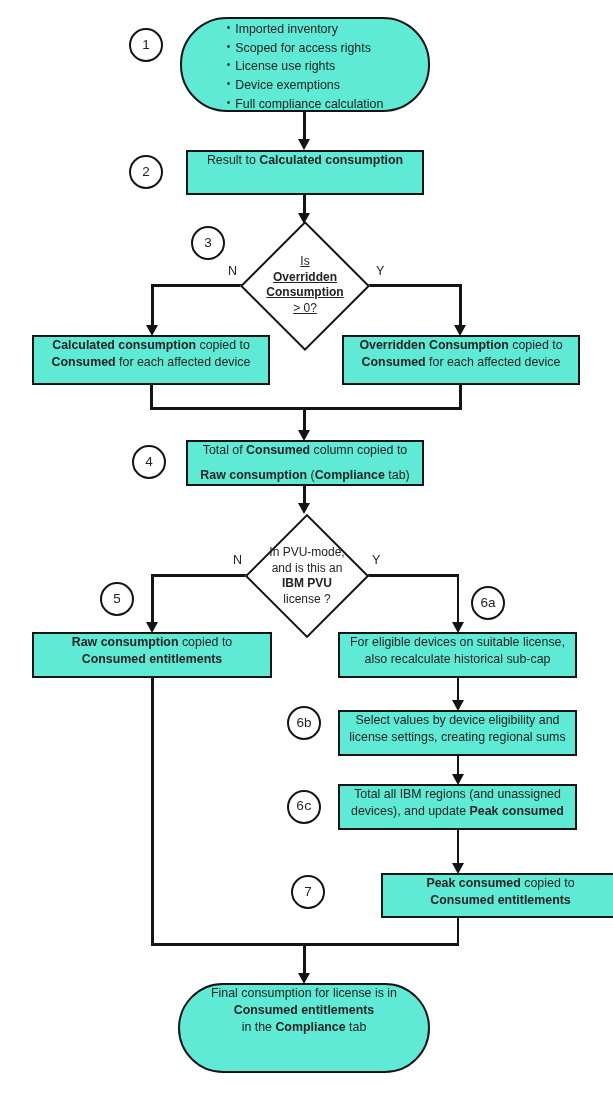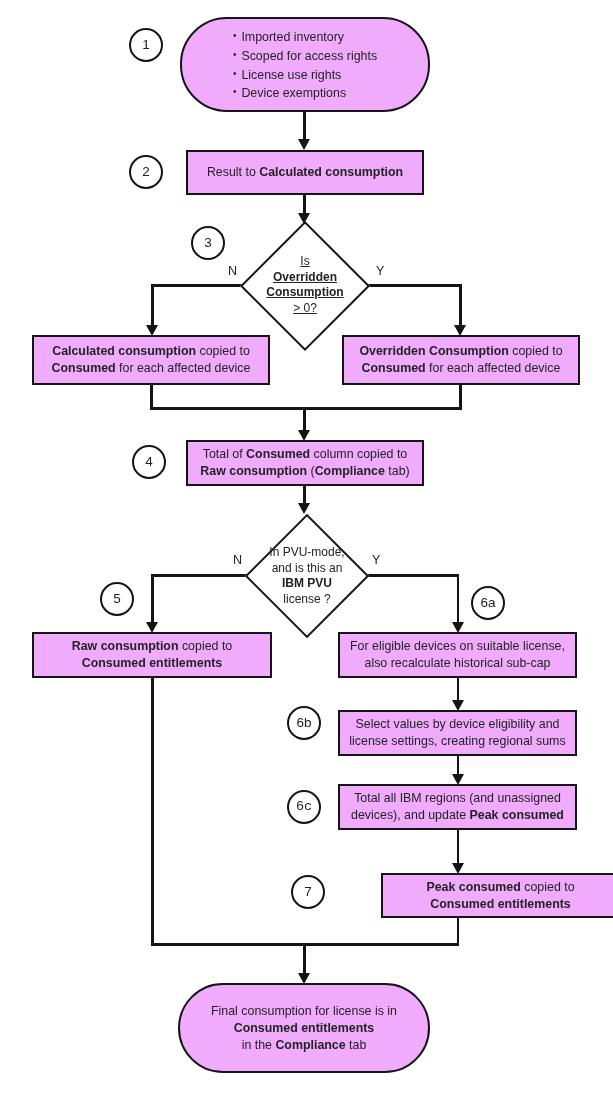--- a/index.html
+++ b/index.html
@@ -2,23 +2,23 @@
 <html><head>
 <meta charset="utf-8">
 <style>
   html,body { margin:0; padding:0; background:#fff; }
   #canvas {
     position:relative; width:613px; height:1111px; background:#ffffff;
     font-family:"Liberation Sans","DejaVu Sans",sans-serif; color:#232323;
     overflow:hidden;
   }
   .node {
-    position:absolute; box-sizing:border-box; background:#f0abfc;
+    position:absolute; box-sizing:border-box; background:#5eead4;
     border:2.5px solid #141414; display:flex; flex-direction:column;
-    justify-content:center; align-items:center; text-align:center;
+    align-items:center; text-align:center;
     font-size:12.4px; line-height:17px;
   }
   .stadium { border-radius:47px; border-width:2px; }
   .endstadium { border-radius:45px; border-width:2px; }
   .b { font-weight:bold; }
   .line { white-space:nowrap; }
   .bullets { display:flex; flex-direction:column; align-items:flex-start; }
   .brow { white-space:nowrap; line-height:17.2px; }
   .dot { font-size:10px; margin-right:5px; vertical-align:1.5px; }
   .badge {
@@ -79,20 +79,21 @@
   <div class="vl" style="left:151px;top:676px;height:269px;"></div>
   <div class="hl" style="left:151px;top:943px;width:308px;"></div>
   <div class="vl" style="left:303px;top:943px;height:32px;"></div>
 
   <div class="node stadium" style="left:180px;top:17px;width:250px;height:95px;">
     <div class="bullets">
       <div class="brow"><span class="dot">•</span><span>Imported inventory</span></div>
       <div class="brow"><span class="dot">•</span><span>Scoped for access rights</span></div>
       <div class="brow"><span class="dot">•</span><span>License use rights</span></div>
       <div class="brow"><span class="dot">•</span><span>Device exemptions</span></div>
+      <div class="brow"><span class="dot">•</span><span>Full compliance calculation</span></div>
     </div>
   </div>
 
   <div class="node" style="left:186px;top:150px;width:238px;height:45px;gap:24px;">
     <div class="line"><span>Result to </span><span class="b">Calculated consumption</span></div>
   </div>
 
   <div class="diamond" style="left:259px;top:240px;width:92px;height:92px;"></div>
   <div class="dlabel" style="left:245px;top:250px;width:120px;height:70px;text-decoration:underline;">
     <div>Is</div>
@@ -106,21 +107,21 @@
   <div class="node" style="left:32px;top:335px;width:238px;height:50px;">
     <div class="line"><span class="b">Calculated consumption</span><span> copied to</span></div>
     <div class="line"><span class="b">Consumed</span><span> for each affected device</span></div>
   </div>
 
   <div class="node" style="left:342px;top:335px;width:238px;height:50px;">
     <div class="line"><span class="b">Overridden Consumption</span><span> copied to</span></div>
     <div class="line"><span class="b">Consumed</span><span> for each affected device</span></div>
   </div>
 
-  <div class="node" style="left:186px;top:440px;width:238px;height:46px;">
+  <div class="node" style="left:186px;top:440px;width:238px;height:46px;gap:8px;">
     <div class="line"><span>Total of </span><span class="b">Consumed</span><span> column copied to</span></div>
     <div class="line"><span class="b">Raw consumption</span><span> (</span><span class="b">Compliance</span><span> tab)</span></div>
   </div>
 
   <div class="diamond" style="left:263px;top:532px;width:88px;height:88px;"></div>
   <div class="dlabel" style="left:247px;top:542px;width:120px;height:68px;">
     <div>In PVU-mode,</div>
     <div>and is this an</div>
     <div class="b">IBM PVU</div>
     <div>license ?</div>

